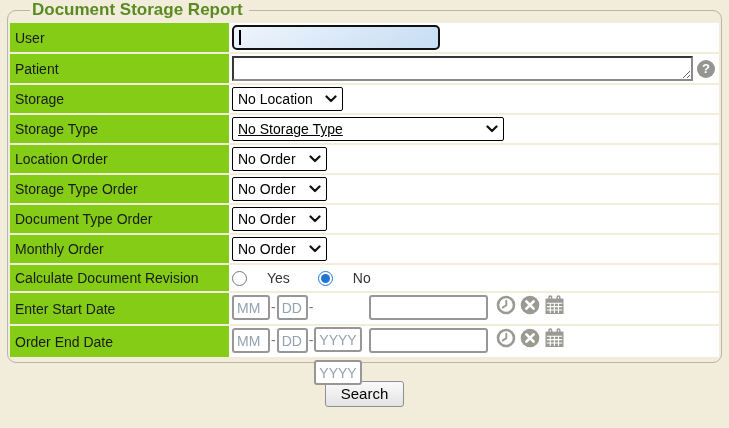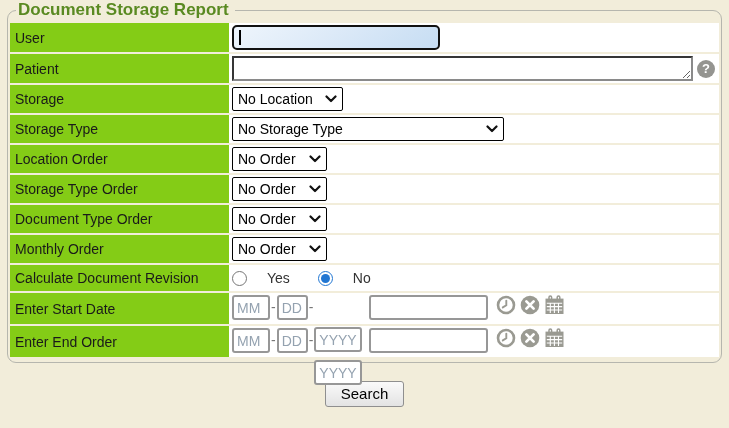--- a/index.html
+++ b/index.html
@@ -9,21 +9,21 @@
     background: #f2edda;
     font-family: "Liberation Sans", sans-serif;
     font-size: 14px; color: #1a1a1a;
   }
   fieldset.report {
     margin: 0 7px 0 7px; padding: 1px 2px 3px 2px;
     border: 1px solid #b6b6ae; border-radius: 9px;
   }
   legend.report-title {
     font-size: 17px; font-weight: bold; color: #5a8a22;
-    padding: 0 6px 0 2px; margin-left: 6px;
+    padding: 0 6px 0 2px; margin-left: 20px;
   }
   table.form-grid {
     width: 100%;
     border-collapse: separate; border-spacing: 0 2px;
     table-layout: fixed;
   }
   td.lbl {
     width: 219px; background: #84cc16;
     padding: 4px 2px 4px 5px; vertical-align: middle;
     white-space: nowrap; overflow: hidden;
@@ -60,21 +60,21 @@
   .sel-wrap { position: relative; display: inline-block; vertical-align: middle; }
   select.sel {
     -webkit-appearance: none; appearance: none;
     border: 1px solid #000; border-radius: 2px; background: #fff;
     font: 14px "Liberation Sans", sans-serif; color: #000;
     height: 24px; padding: 1px 22px 1px 5px;
   }
   .sel-chev { position: absolute; right: 6px; top: 50%; transform: translateY(-50%); pointer-events: none; line-height: 0; }
   .w-location { width: 111px; }
   .w-doctype  { width: 489px; }
-  .w-stortype { width: 272px; }
+  .w-stortype { width: 272px; text-decoration: underline; }
   .w-order    { width: 95px; }
   
   .radio-line { display: flex; align-items: center; gap: 20px; height: 22px; }
   .radio-line input[type="radio"] {
     width: 15px; height: 15px; accent-color: #2176d2; margin: 0;
   }
   .radio-line .radio-label { color: #333; margin-right: 8px; }
   
   .dateline { display: flex; height: 27px; }
   input.dpart {
@@ -244,21 +244,21 @@
             <rect x="5" y="0.9" width="2.6" height="4.6" rx="1.3" fill="none" stroke="#9a9a92" stroke-width="1.5"></rect>
             <rect x="13.2" y="0.9" width="2.6" height="4.6" rx="1.3" fill="none" stroke="#9a9a92" stroke-width="1.5"></rect>
             <rect x="1.5" y="3.6" width="18" height="15.4" fill="#9a9a92"></rect>
             <path d="M2.8 8.2 H18.2 M2.8 11.6 H18.2 M2.8 15 H18.2 M6.3 8.2 V18 M10.4 8.2 V18 M14.5 8.2 V18" stroke="#fff" stroke-width="1.1"></path>
           </svg>
         </div>
       </td>
     </tr>
 
     <tr>
-      <td class="lbl">Enter End Order</td>
+      <td class="lbl">Order End Date</td>
       <td class="val">
         <div class="dateline">
           <input class="dpart d-mm" type="text" placeholder="MM" style="">
           <span class="dash">-</span>
           <input class="dpart d-dd" type="text" placeholder="DD" style="">
           <span class="dash">-</span>
           <input class="dpart d-yy" type="text" placeholder="YYYY" style="">
           <input class="dpart d-time" type="text" value="" style="">
           <svg width="20" height="20" viewBox="0 0 20 20">
             <circle cx="10" cy="10" r="8" fill="#fff" stroke="#9a9a92" stroke-width="2.6"></circle>

